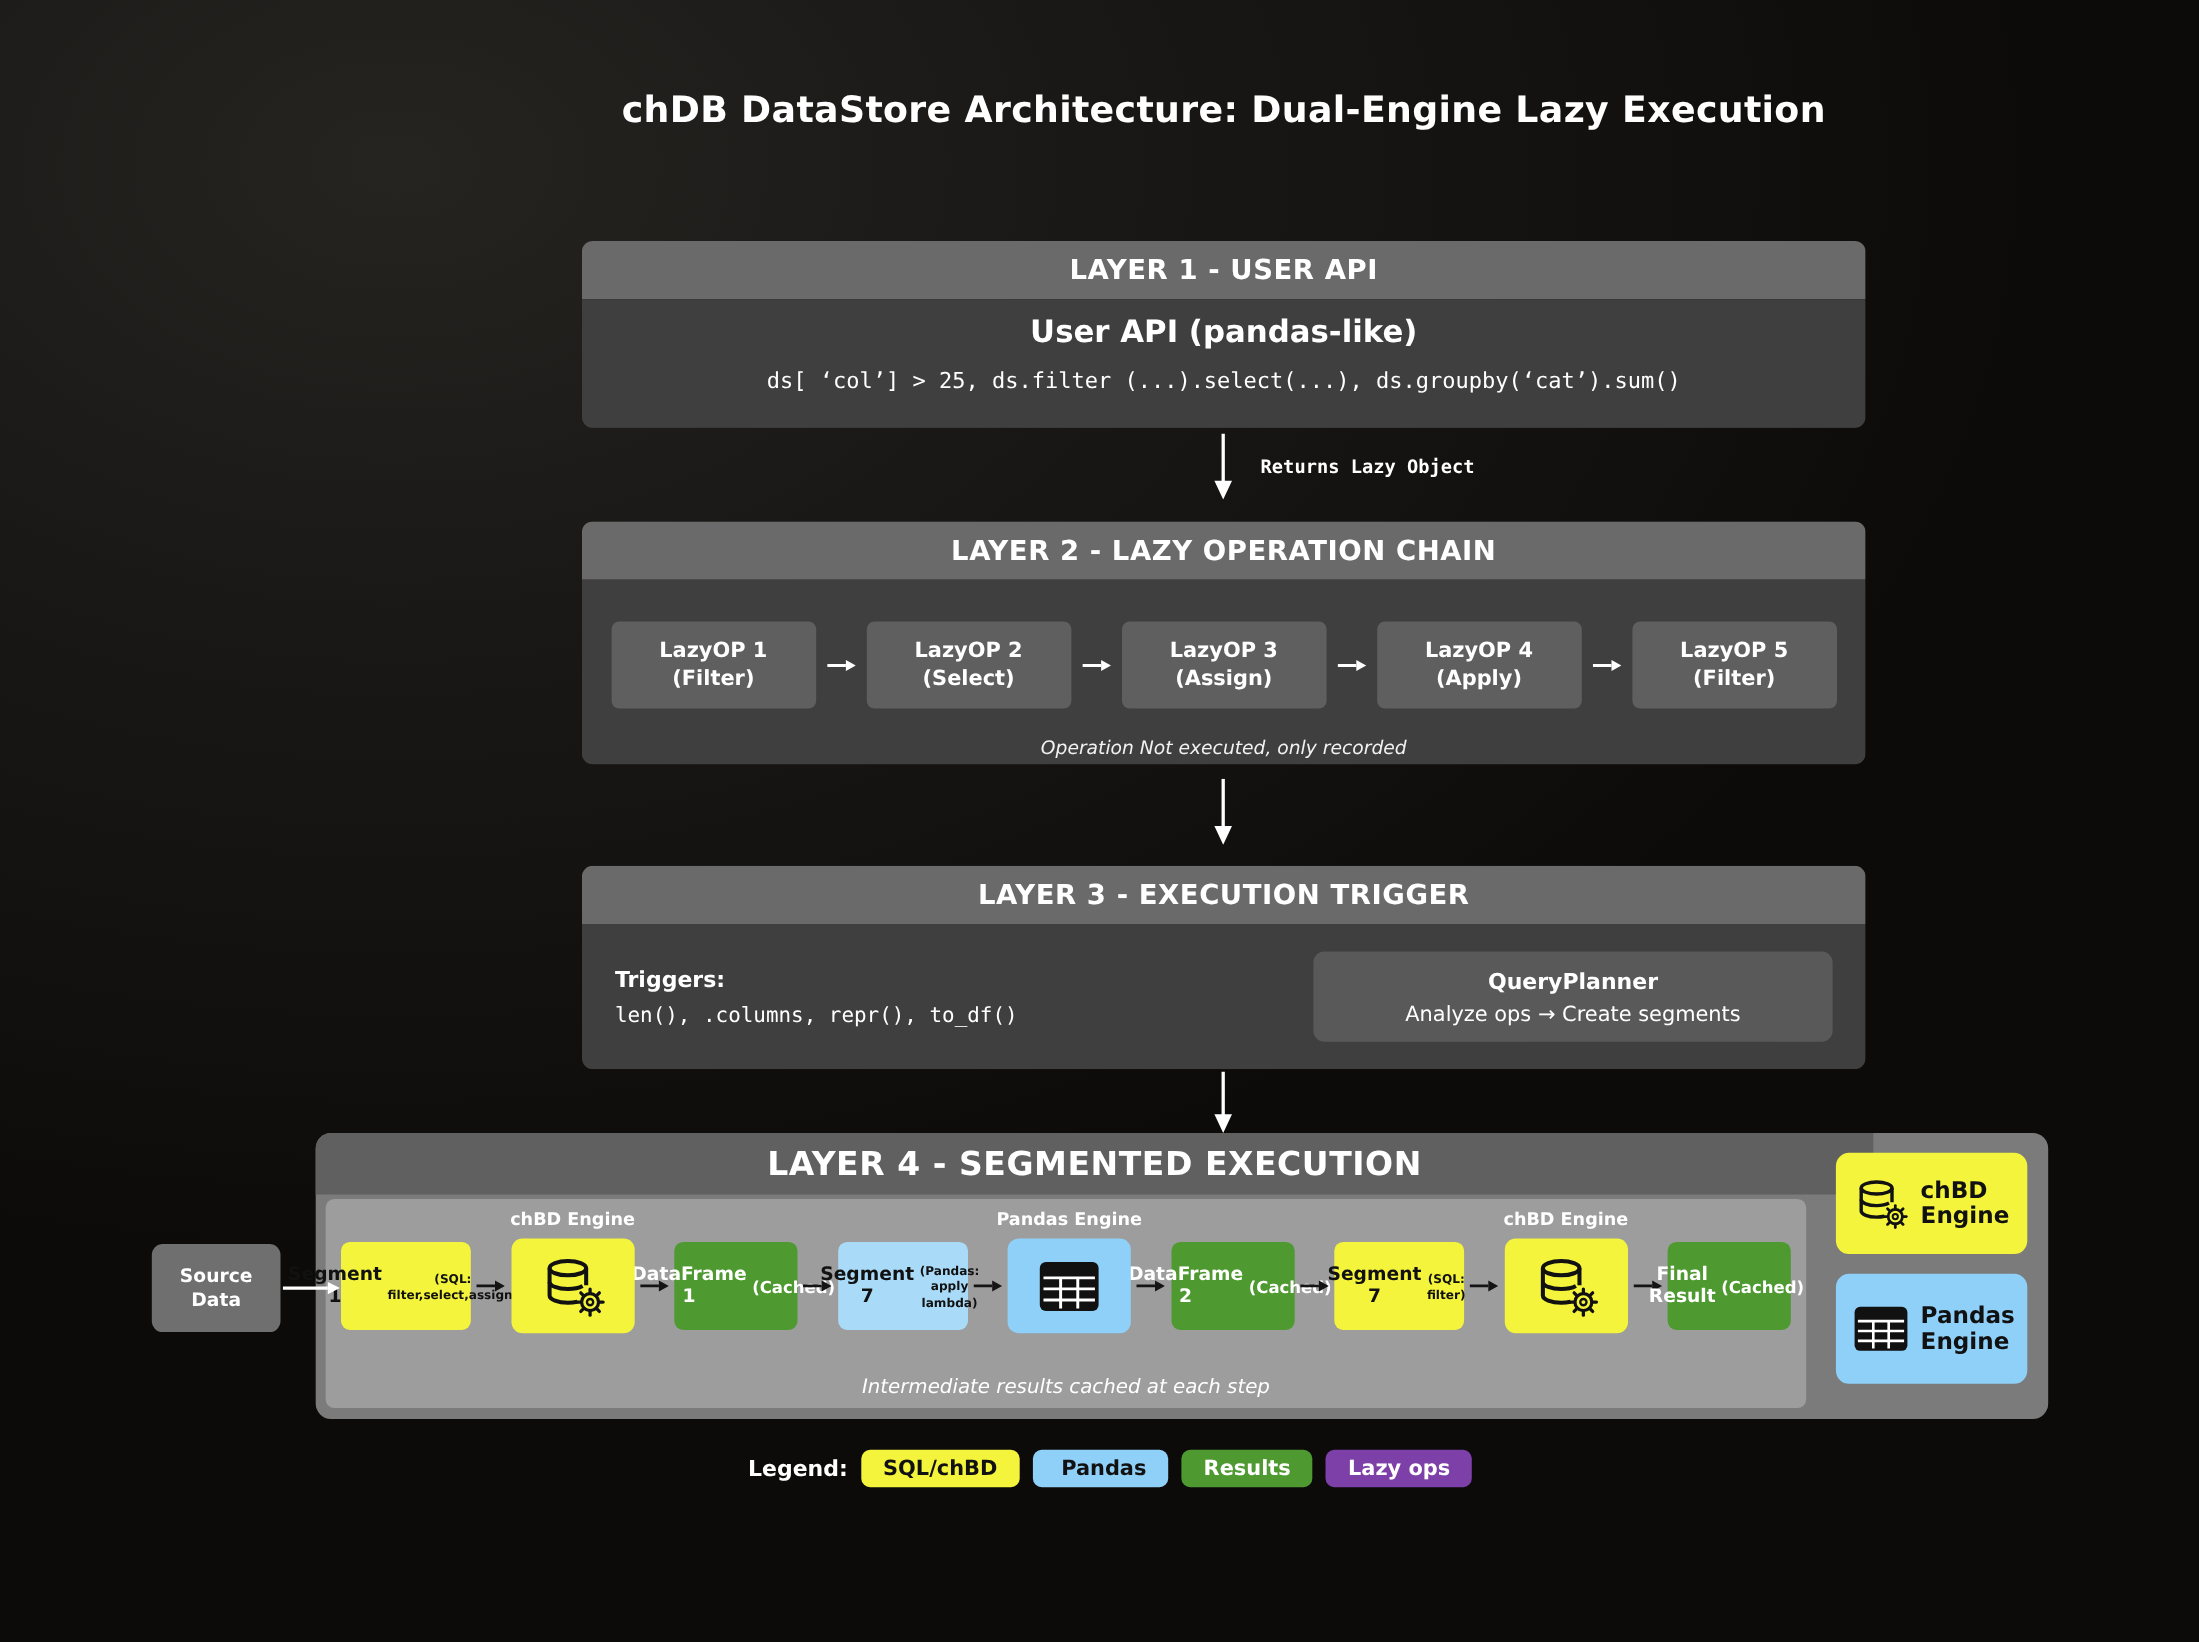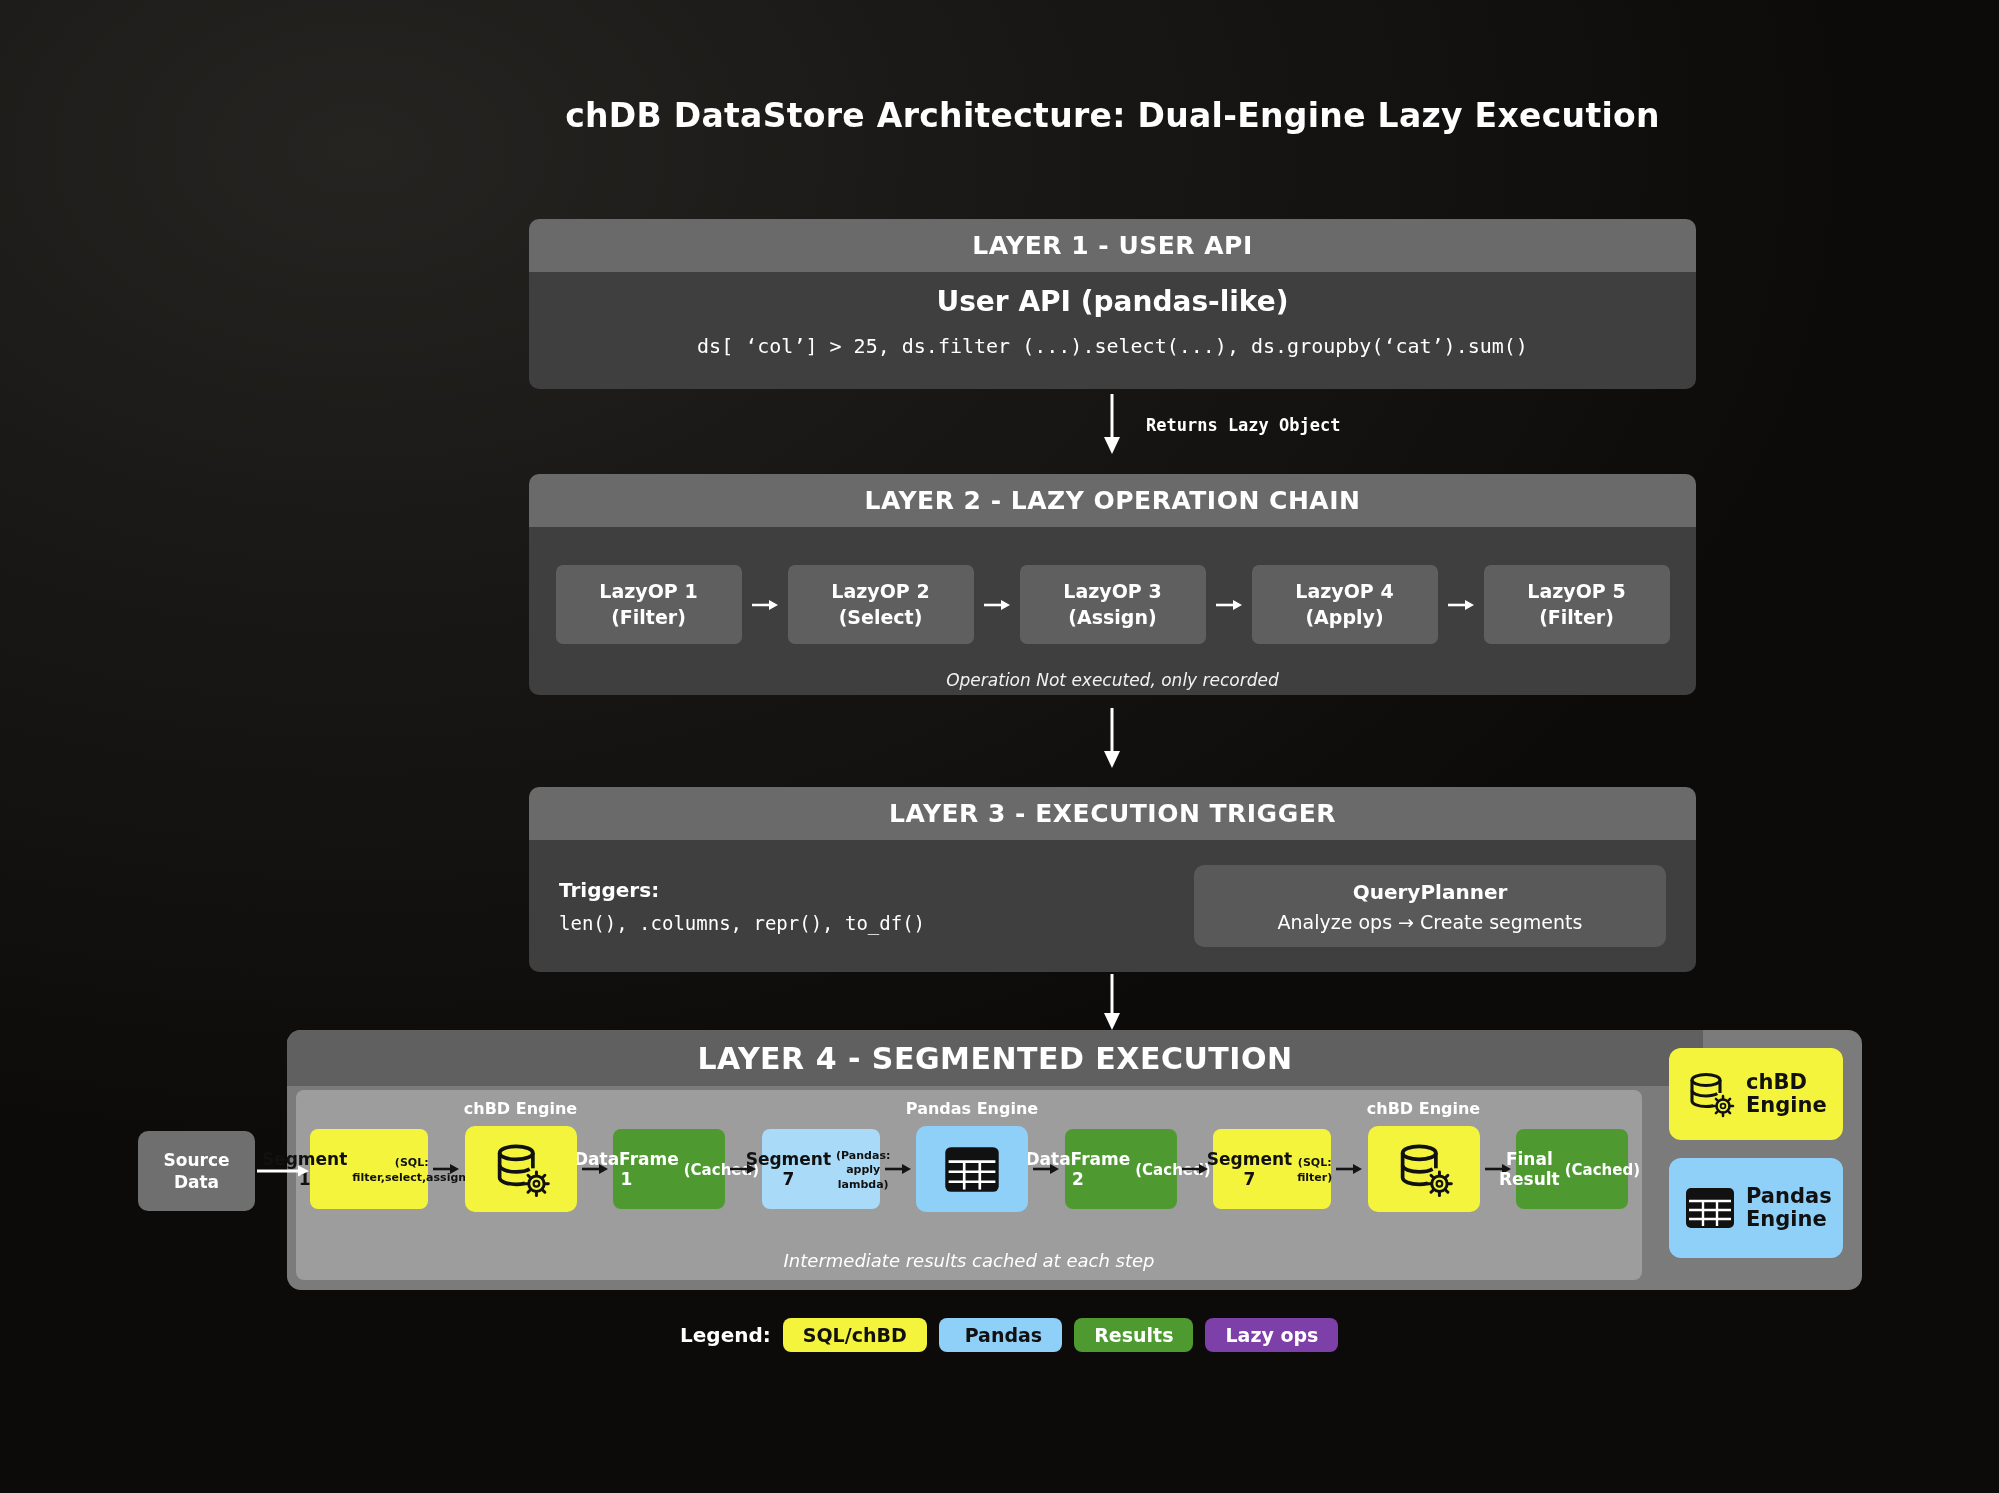--- a/index.html
+++ b/index.html
@@ -3,21 +3,21 @@
 <meta charset="utf-8">
 <style>
   * { margin:0; padding:0; box-sizing:border-box; }
   body { background:#000; }
   .canvas {
     position:relative; width:1999px; height:1493px; overflow:hidden;
     font-family:"DejaVu Sans","Liberation Sans",sans-serif;
     background: radial-gradient(1500px 1000px at 18% 10%, #262421 0%, #1a1816 42%, #121110 75%, #0c0b0a 100%);
   }
   .title {
-    position:absolute; left:529px; top:96px; width:1167px; text-align:center;
+    position:absolute; left:529px; top:80px; width:1167px; text-align:center;
     color:#fff; font-size:33px; font-weight:700; letter-spacing:.3px;
   }
   
   .layer { position:absolute; left:529px; width:1167px; border-radius:10px; overflow:hidden; }
   .layer-header {
     height:53px; background:#6a6a6a; color:#fff; display:flex; align-items:center; justify-content:center;
     font-size:25px; font-weight:700; letter-spacing:.5px;
   }
   .layer-body { background:#3f3f3f; color:#fff; }
 

